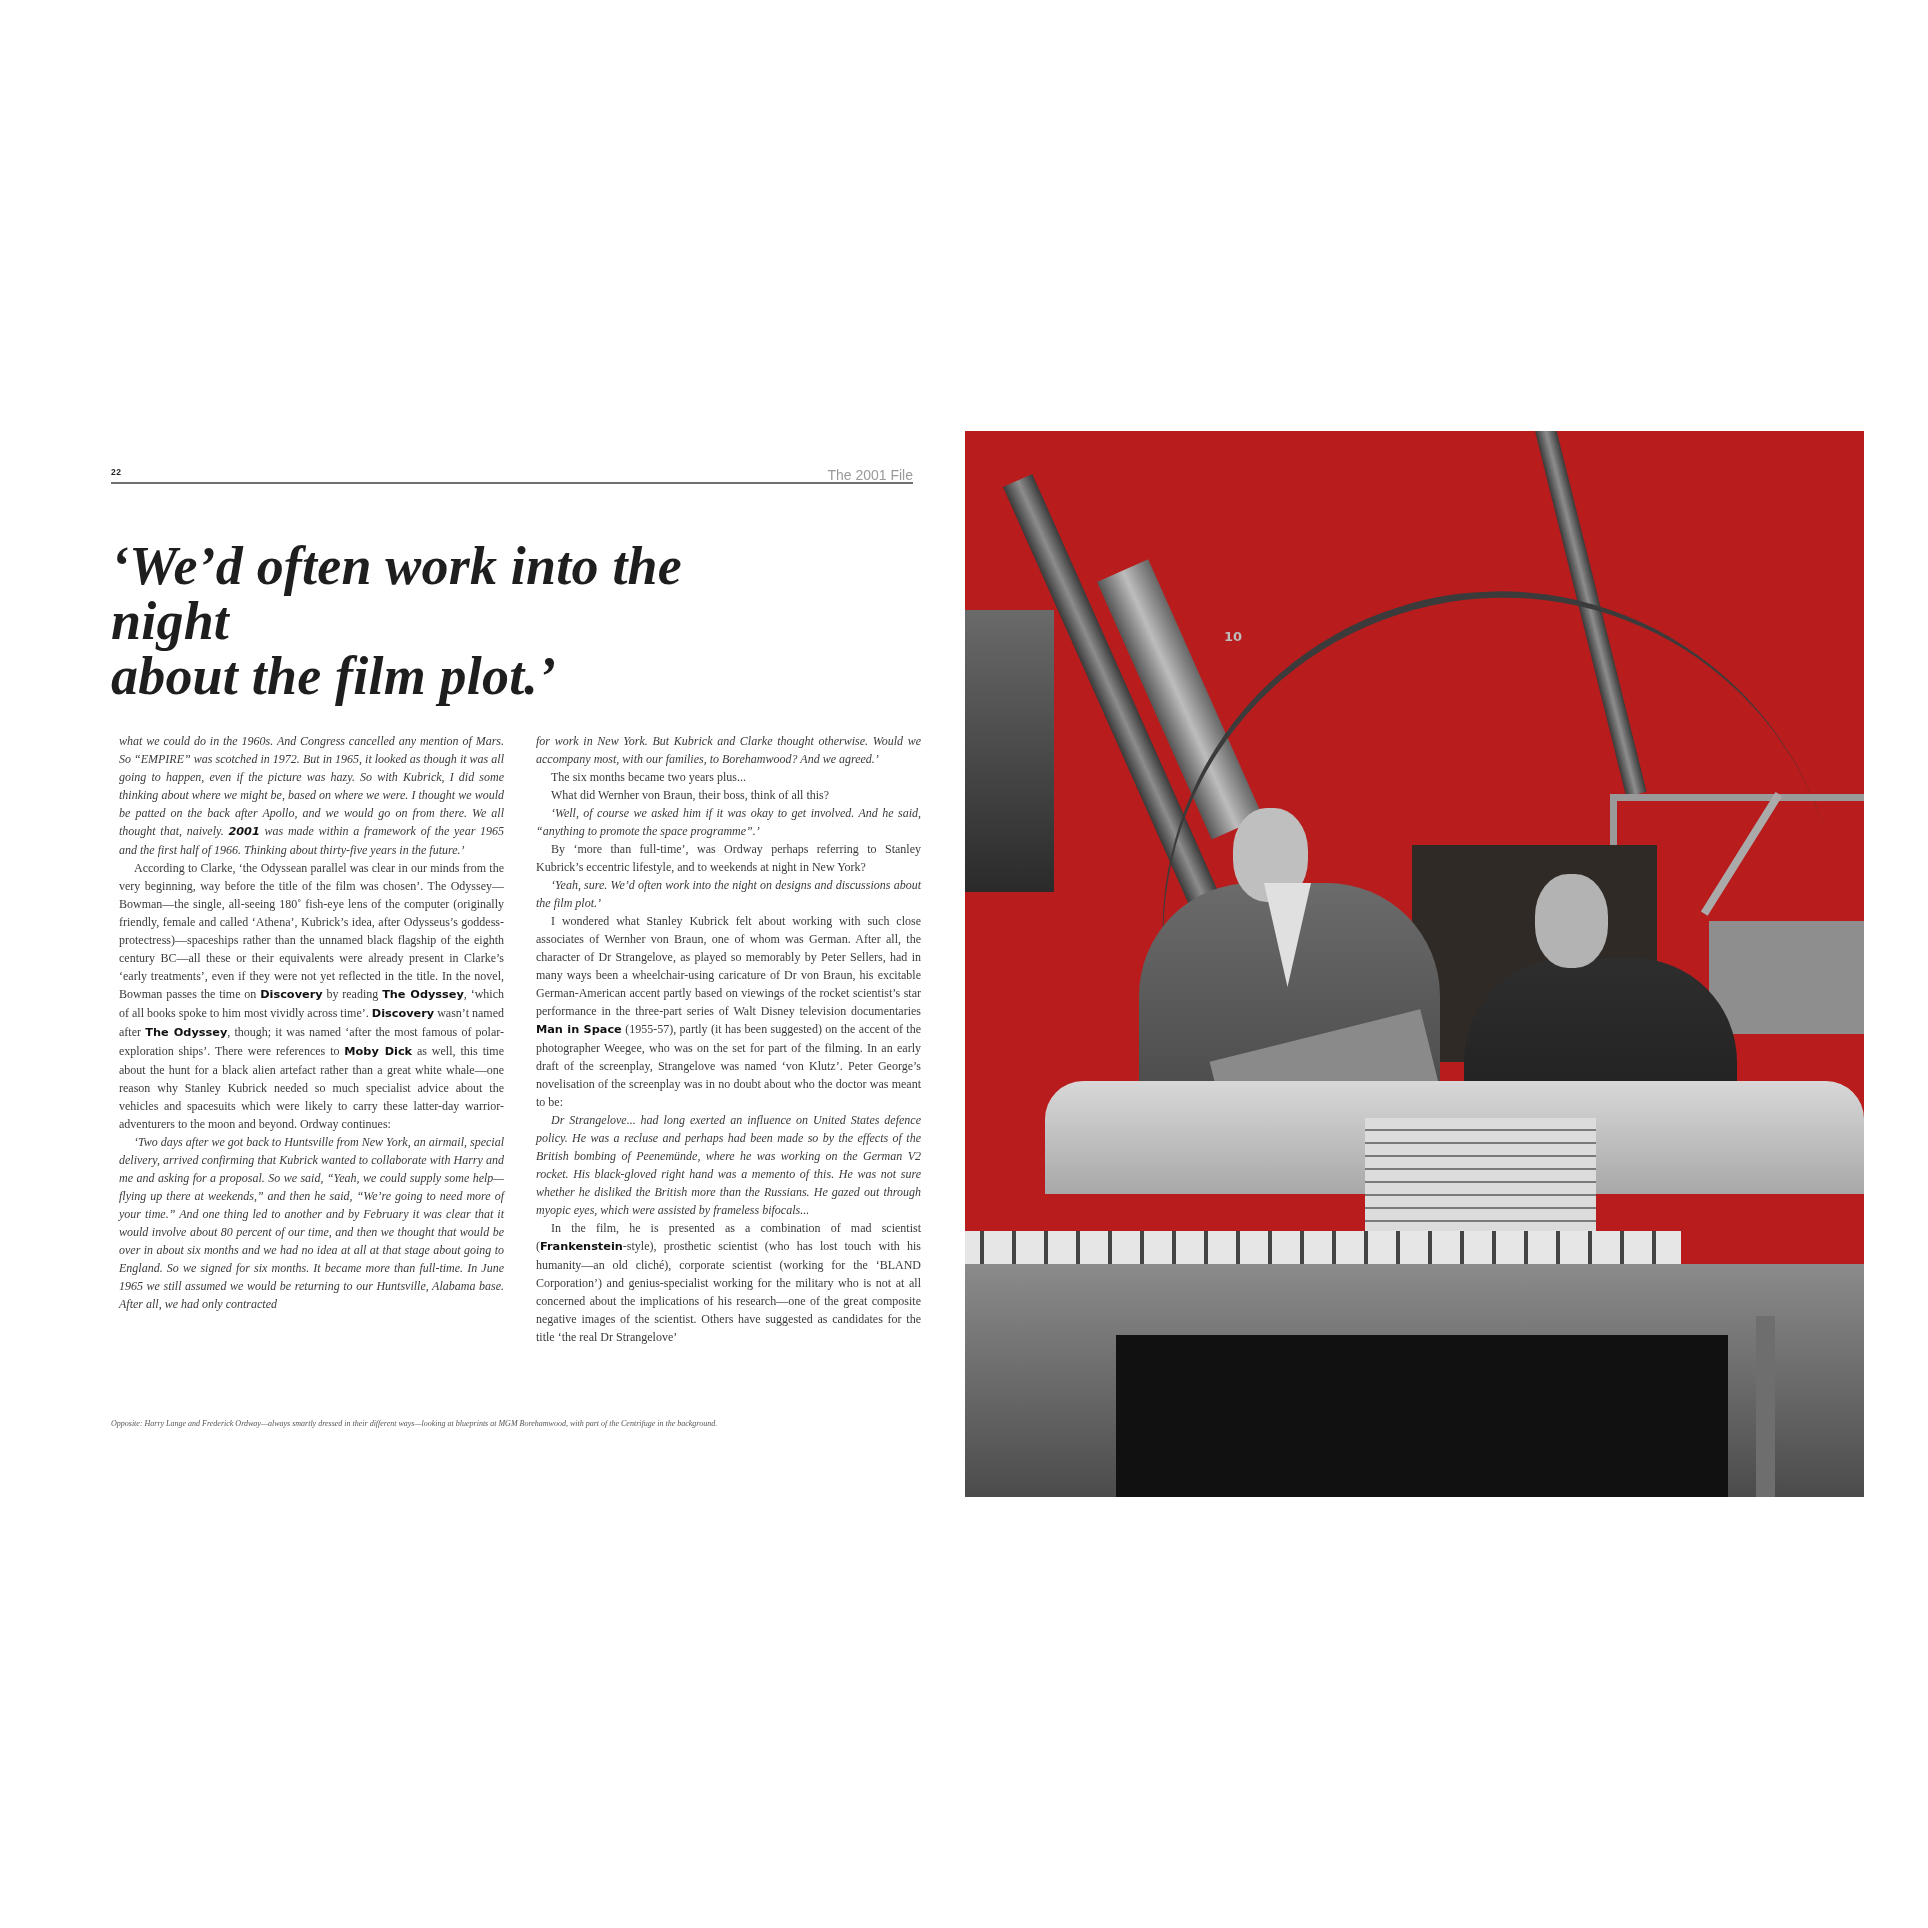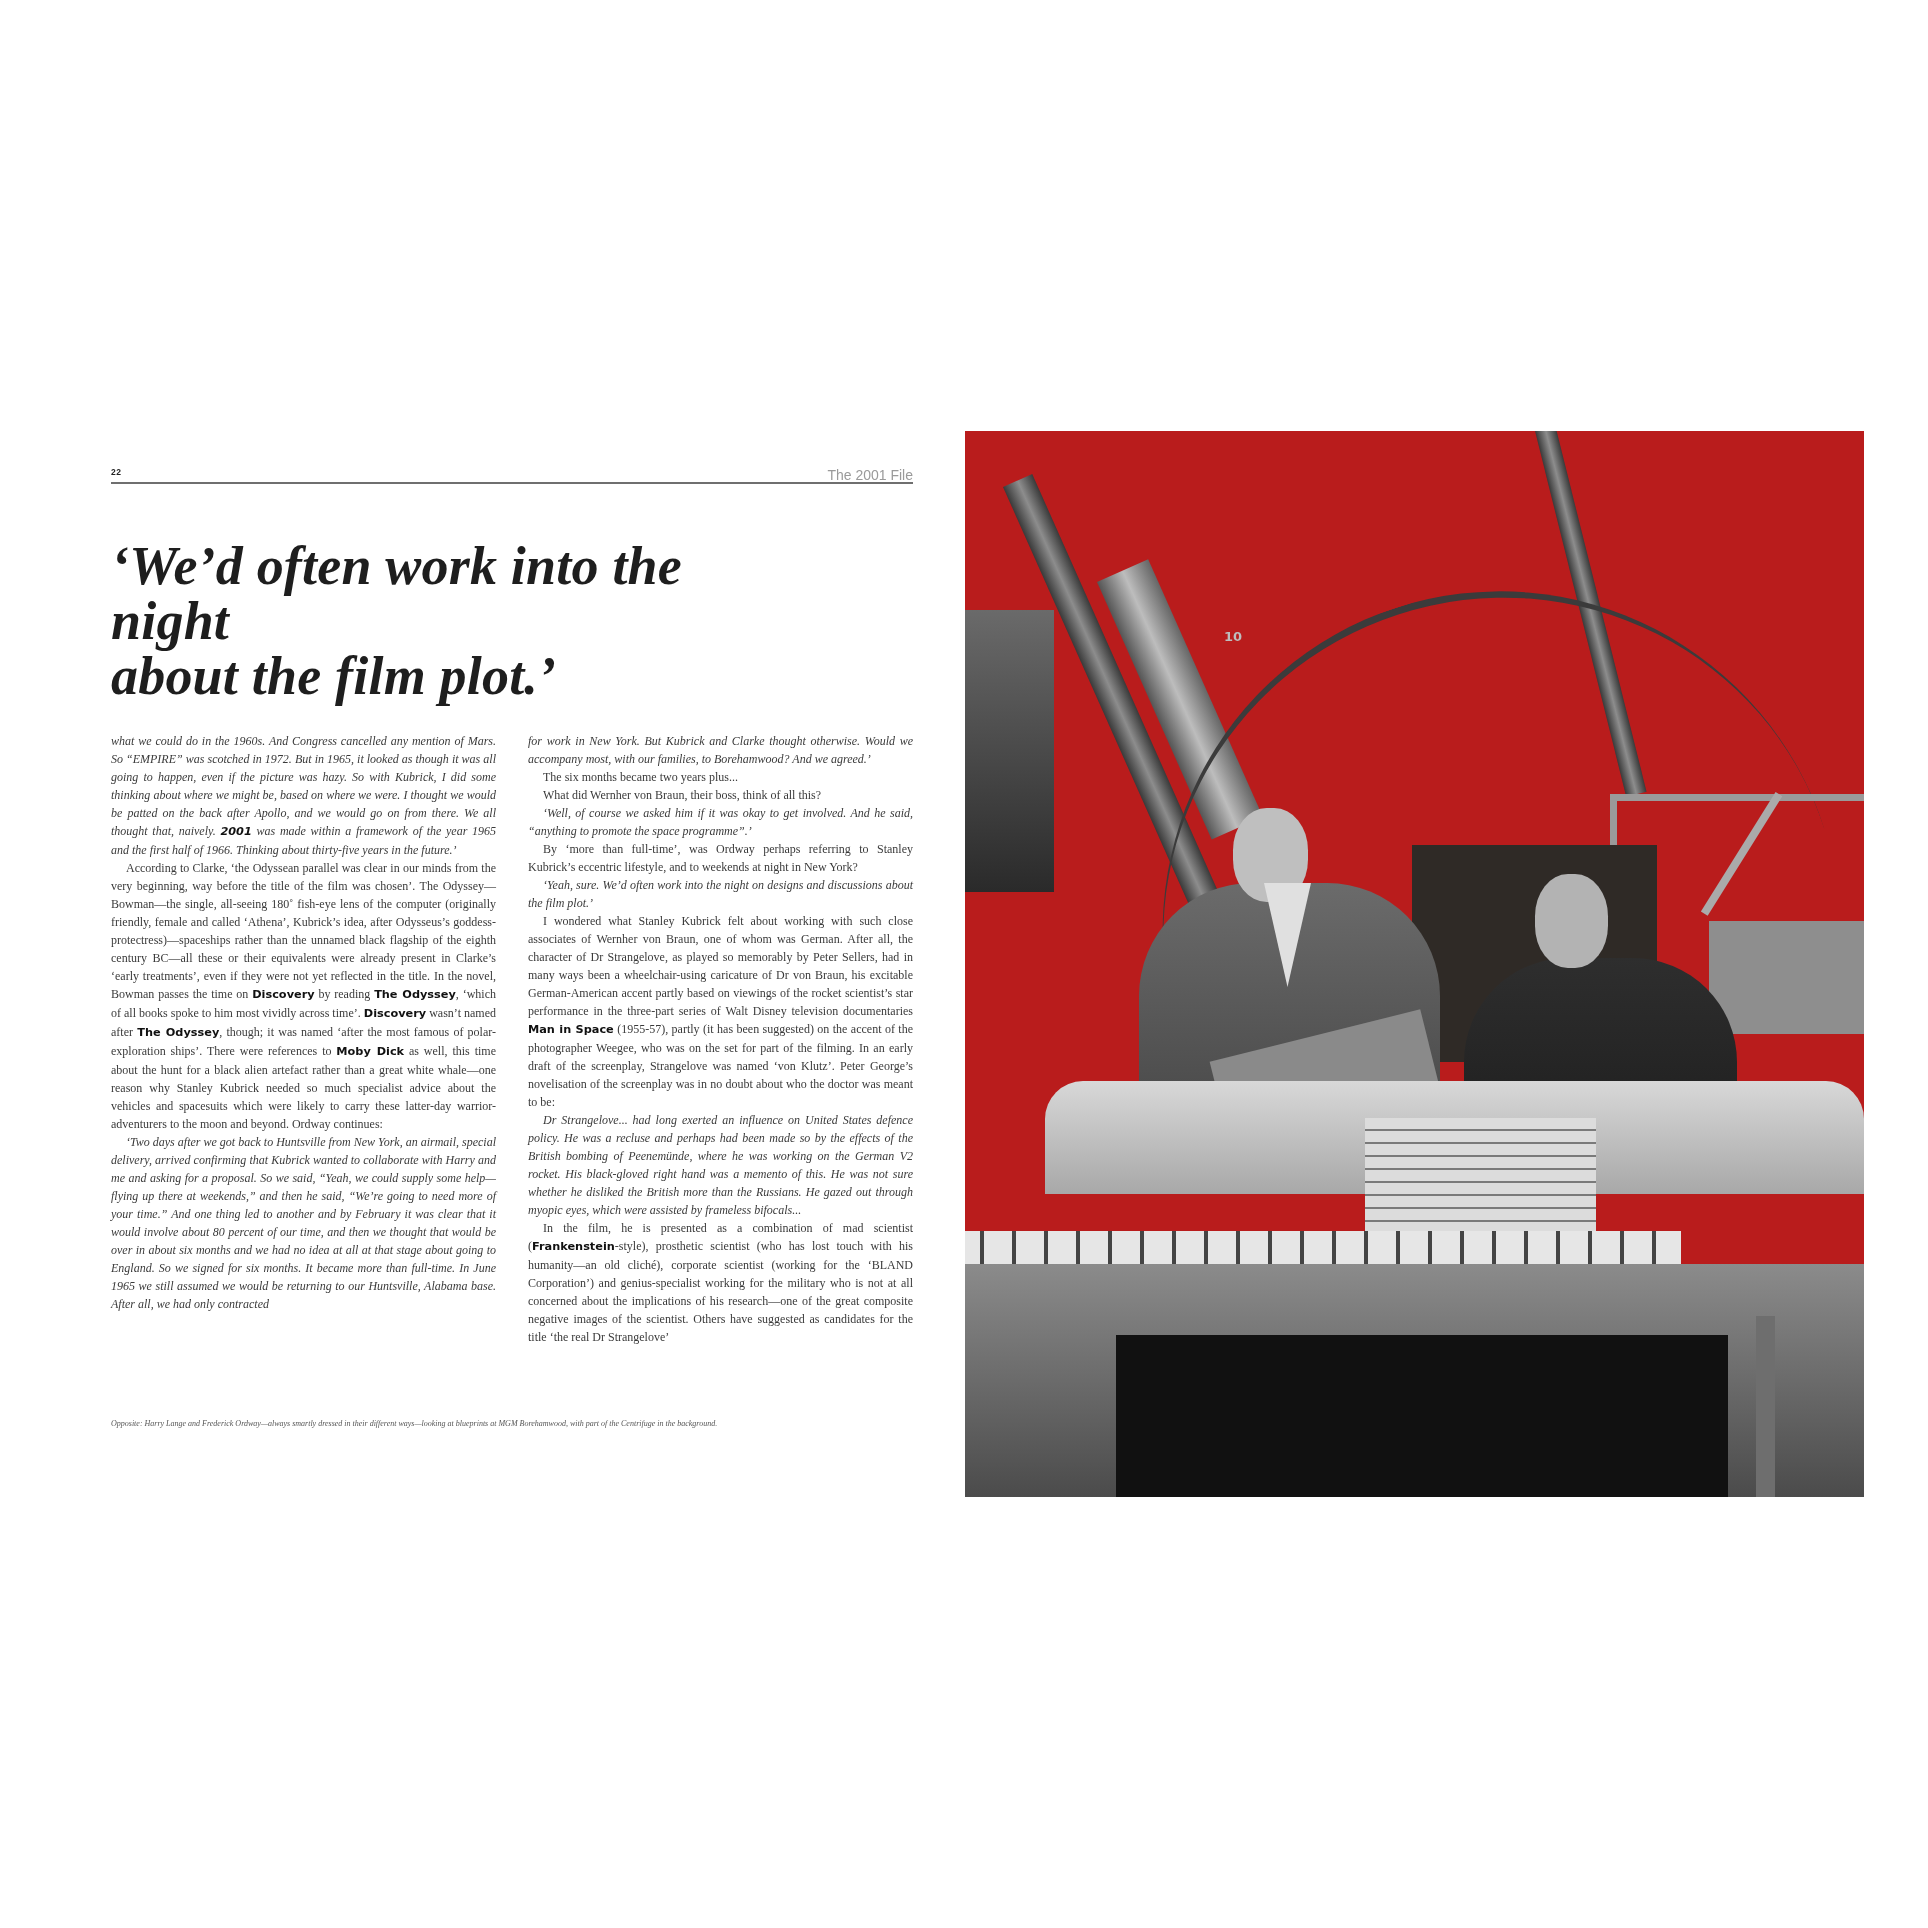--- a/index.html
+++ b/index.html
@@ -10,21 +10,21 @@
   
   .left-page { position: absolute; left: 111px; top: 465px; width: 802px; }
   .running-head { position: relative; height: 19px; }
   .page-number { position: absolute; left: 0; top: 2px; font-family: "Liberation Sans", sans-serif; font-weight: bold; font-size: 8.5px; color: #222; letter-spacing: 0.5px; }
   .book-title { position: absolute; right: 0; top: 1.9px; font-family: "Liberation Sans", sans-serif; font-size: 14px; color: #9a9a9a; }
   .rule { position: absolute; left: 0; right: 0; top: 17px; height: 1.9px; background: #6f6f6f; }
 
   .pull-quote { margin: 55px 0 0 0; font-family: "Liberation Serif", serif; font-style: italic; font-size: 54px; line-height: 55px; color: #1e1e1e; width: 678px; letter-spacing: 0.2px; }
   .pull-quote span { display: block; }
 
-  .columns { position: absolute; left: 0; top: 267px; width: 802px; display: flex; gap: 32px; }
+  .columns { position: absolute; left: 8px; top: 267px; width: 802px; display: flex; gap: 32px; }
   .col { width: 387px; font-family: "Liberation Serif", serif; font-size: 12px; line-height: 18px; color: #3a3a3a; text-align: justify; }
   .col p { margin: 0; text-indent: 15px; }
   .col p.noindent { text-indent: 0; }
   .col .it { font-style: italic; }
   .col b { font-family: "DejaVu Sans", sans-serif; font-weight: bold; color: #111; font-size: 11.3px; }
 
   .caption { position: absolute; left: 0; top: 953px; width: 659px; font-family: "Liberation Serif", serif; font-style: italic; font-size: 8px; line-height: 11.3px; color: #555; }
 
   
   .photo { position: absolute; left: 965px; top: 431px; width: 899px; height: 1066px; background: #b91c1c; overflow: hidden; }

